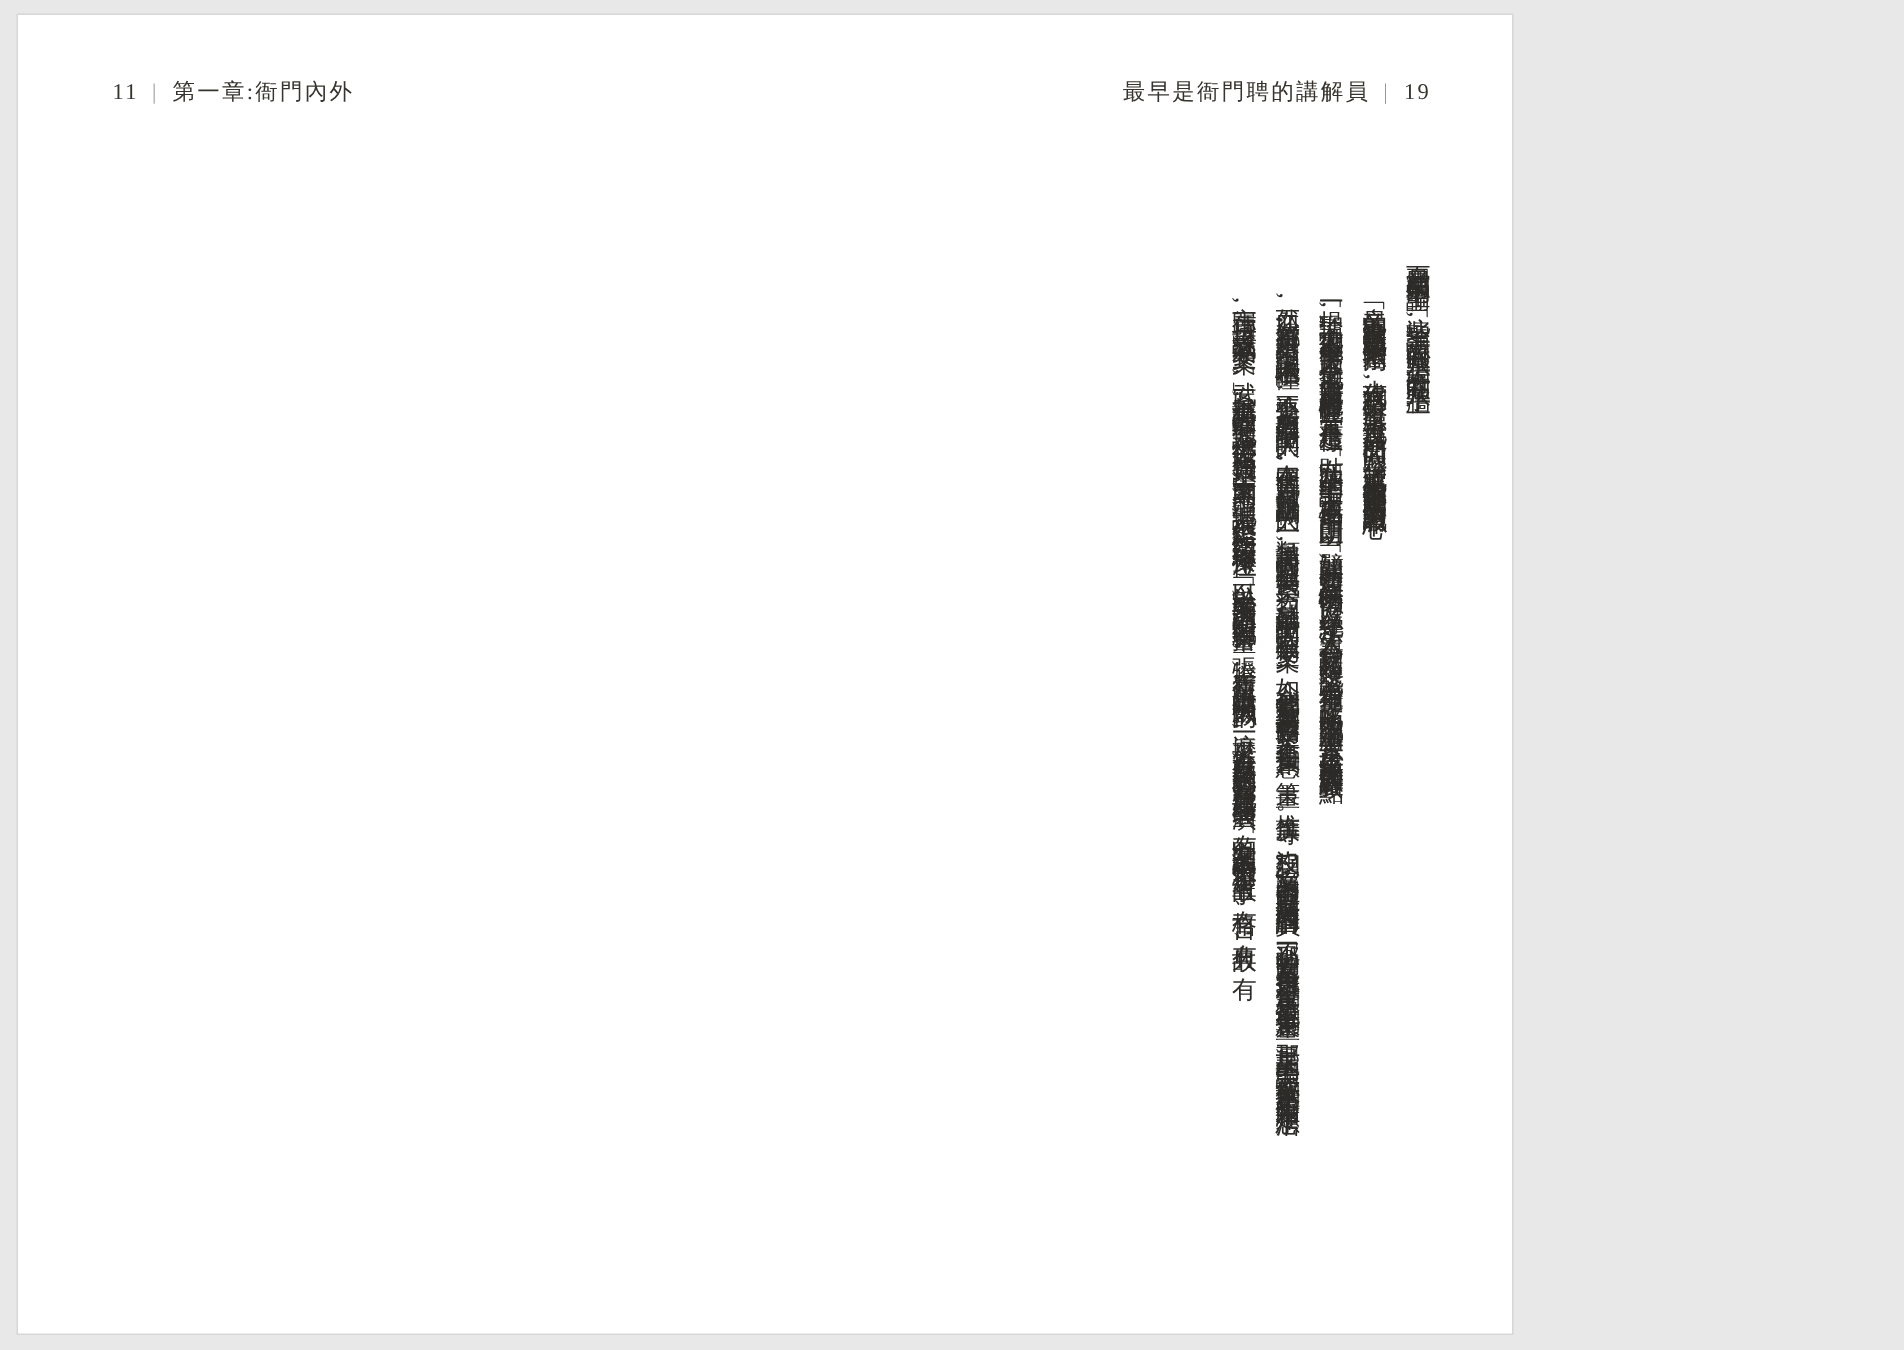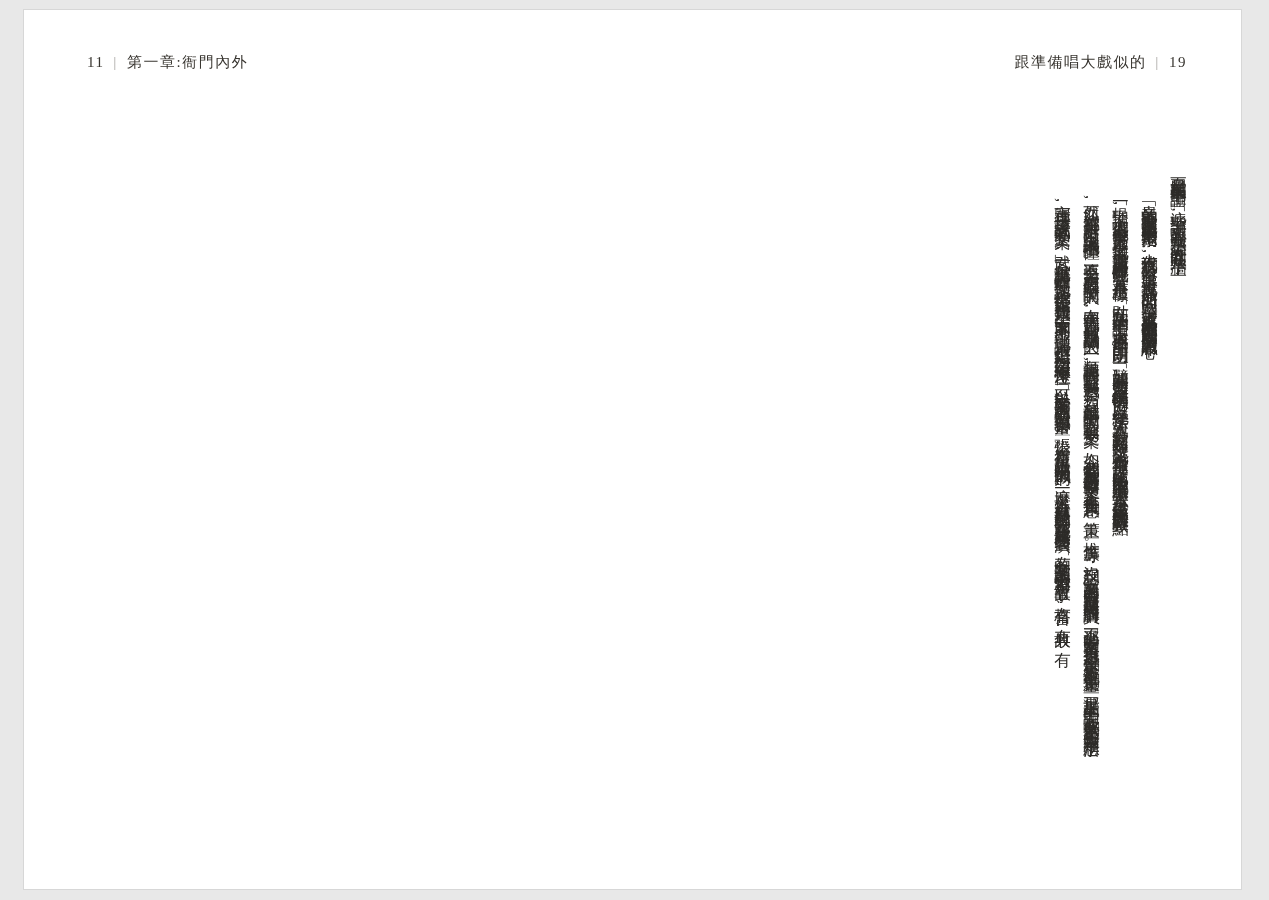--- a/index.html
+++ b/index.html
@@ -9,23 +9,23 @@
   .canvas {
     position: relative;
     width: 1269px;
     height: 900px;
     background: #e8e8e8;
     overflow: hidden;
     font-family: "Liberation Serif", "DejaVu Serif", serif;
   }
   .spread {
     position: absolute;
-    left: 24px;
+    left: 12px;
     top: 10px;
-    width: 1217px;
+    width: 996px;
     height: 879px;
     background: #ffffff;
     box-shadow: 0 0 0 1px rgba(0,0,0,0.07);
   }
   .page {
     position: absolute;
     top: 0;
     height: 100%;
   }
   .page.left  { left: 0;   width: 620px; }
@@ -79,21 +79,21 @@
 
     <div class="page left">
       <div class="running-head left-head">
         <span>11</span><span class="hdr-divider">|</span><span>第一章:衙門內外</span>
       </div>
 
     </div>
 
     <div class="page right">
       <div class="running-head right-head">
-        <span>跟準備唱大戲似的</span><span class="hdr-divider">|</span><span>19</span>
+        <span>最早是衙門聘的講解員</span><span class="hdr-divider">|</span><span>19</span>
       </div>
       <div class="vtext right-text">
           <p class="para cont">而是當朝皇帝的「聖諭」。這些「聖諭」,有的掛在「八字」牆上,有的貼在「八字」牆上。</p>
           <p class="para indent">皇帝的「聖諭」當然就是國家的「最高指示」。古代沒有網路,沒有臉書,也沒有廣播,衙門的「八字」牆,就成了將皇帝的指示傳達到民間基層的資訊發布中心。</p>
           <p class="para indent">一提「聖諭」,人們可能會覺得高大上,不接地氣,普通民眾如何能看得懂呢?其實不是這樣。貼在「八字」牆上的「聖諭」,大多通俗易懂,朗朗上口。譬如「農閒時勿遊蕩,農忙時勿懶惰」,以及「遵紀守法,人人親善,家庭和睦,發現盜賊,齊力捕捉」等等,略比如今大陸鄉下土牆上「要致富,少生孩子多種樹」的標語雅致一點。</p>
           <p class="para indent">然而,儘管都是大白話,可不識字的人也讀不懂。這不要緊,有專門講解「聖諭」的人。在中國古代,有兩類靠「說話」糊口的人。一類是講評書的人,被稱為「武案」;另一類,就是講解「聖諭」的人,被稱為「文案」。如今,我們常常看到某某廣告公司招聘「文案」,工作是負責創意、策畫、推廣等等。沒想到,這「文案」的祖師爺,最早是衙門聘的講解員。不過那時的「文案」只負責推廣,沒創意策畫,也不敢創意策畫。那是皇上下的「聖諭」,你要敢創意策畫,明顯是不想活了。</p>
           <p class="para indent">言歸正傳,接著說「武案」和「文案」。「武案」,就是講評書的,要聽他講,你得去茶館,掏錢買座;「文案」則不同了,聽他講,不但不給錢,衙門還給你安排座位。以至於「文案」每次開講前,衙門都要搭臺、張燈,布置座位,跟準備唱大戲似的。這麼一來,百姓自然是願意聽的,只當免費欣賞一場曲藝表演。有的「文案」演講的功夫十分精湛,有故事、有格言、有典故、有</p>
         </div>
     </div>
 

